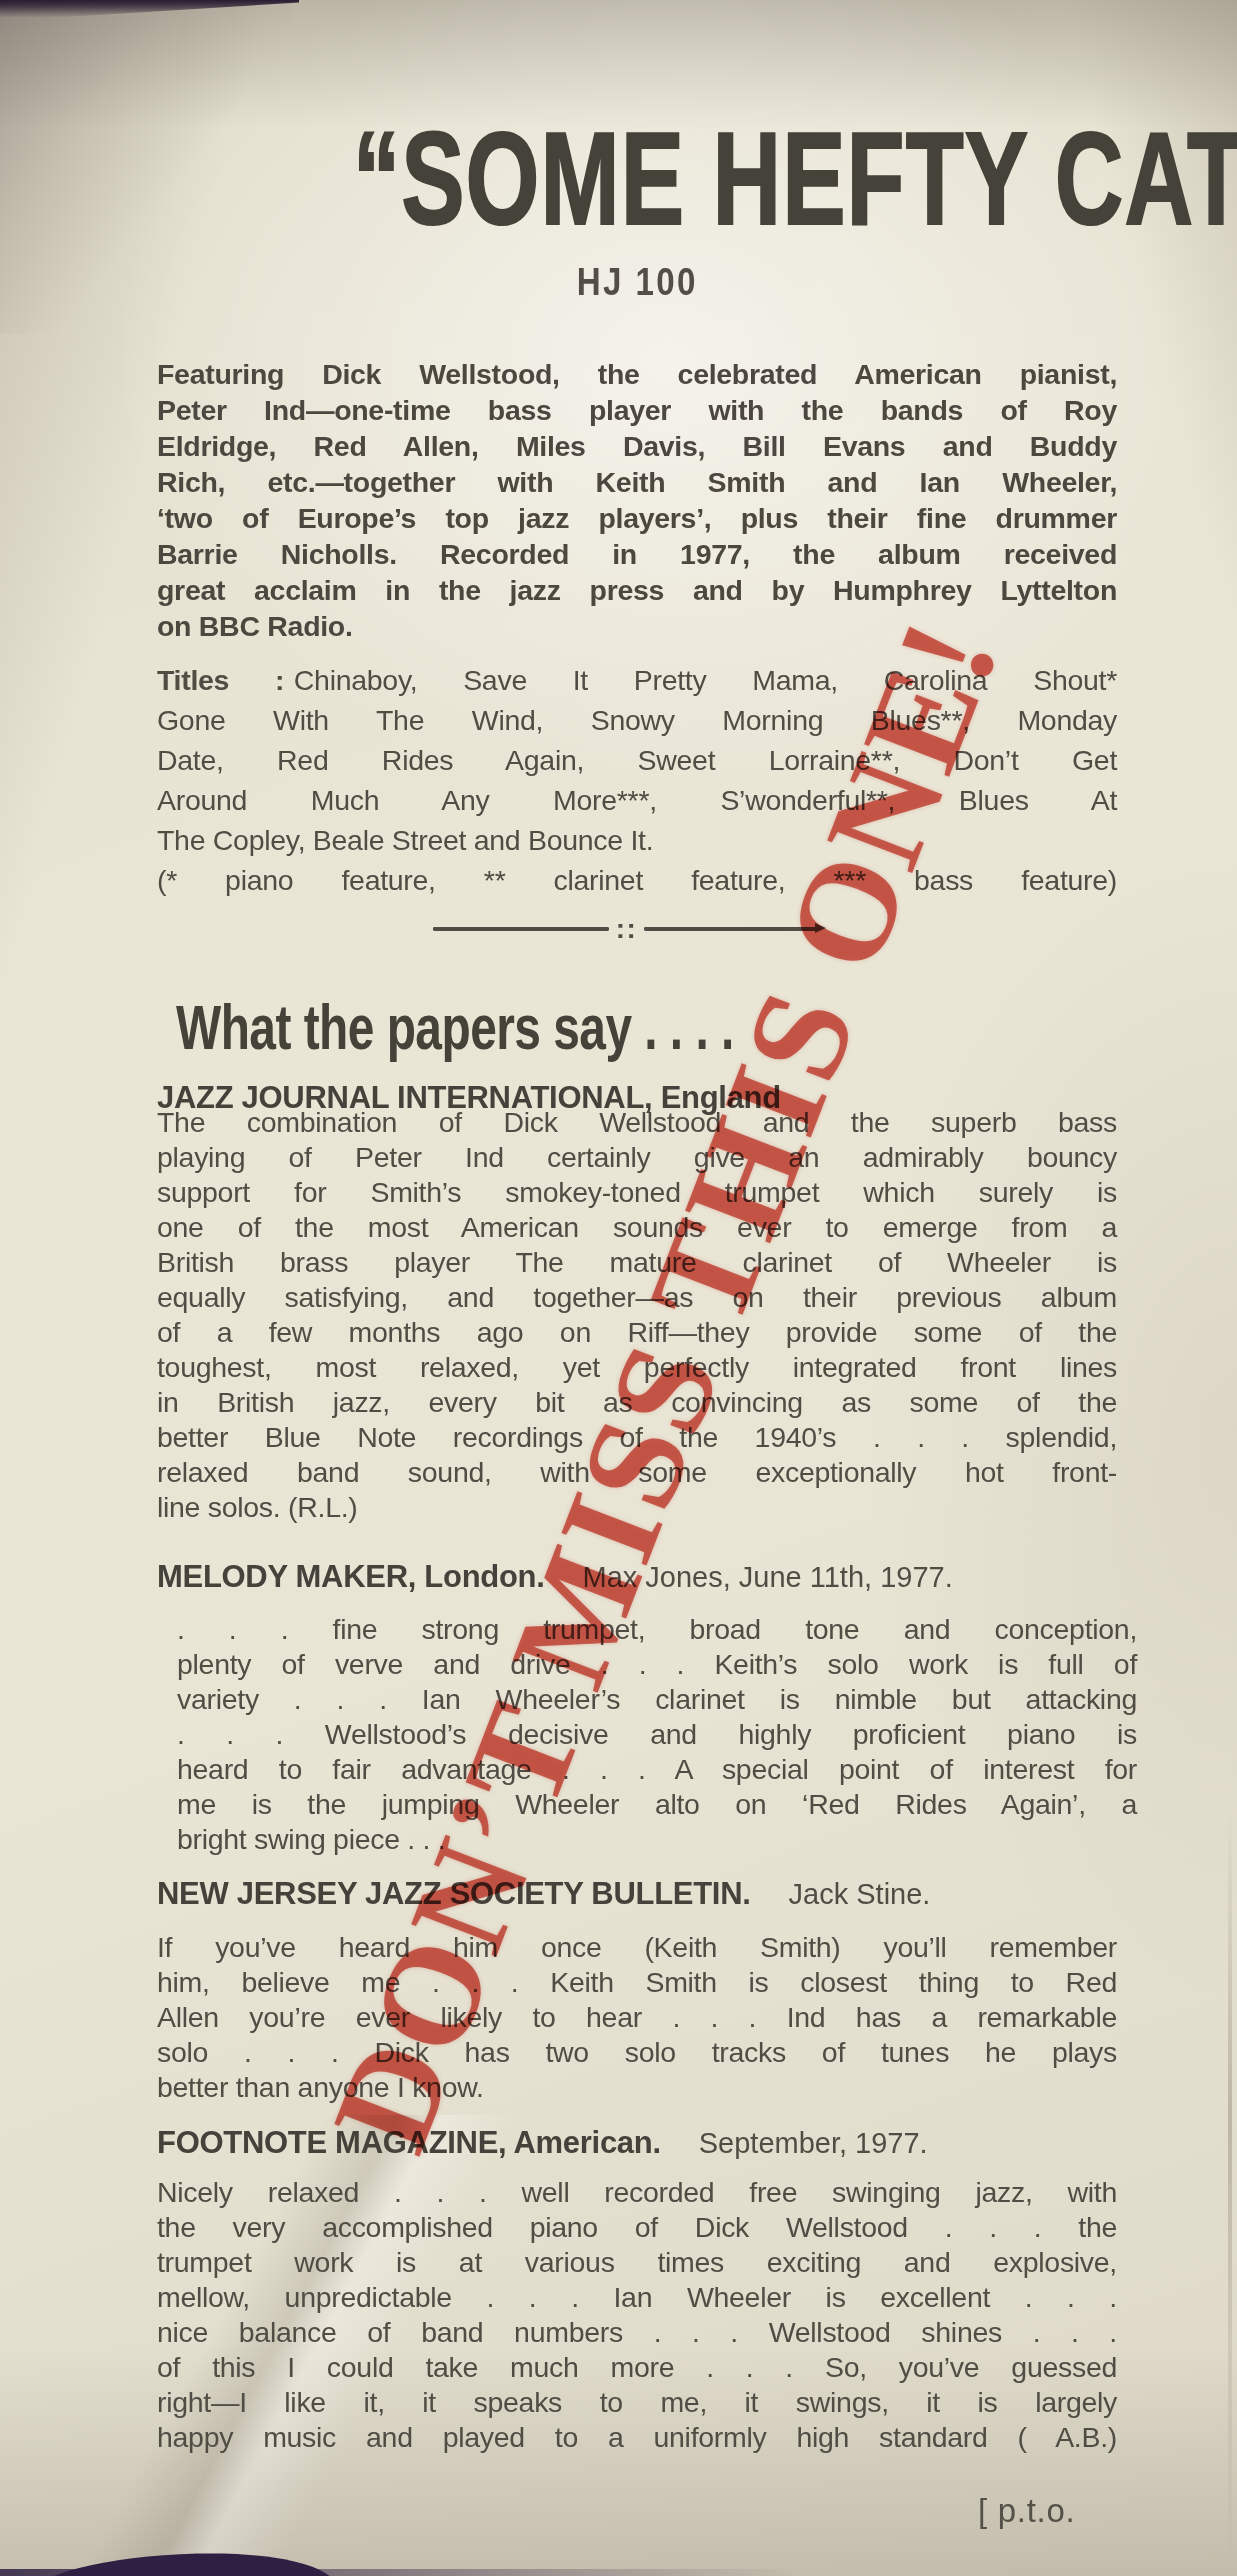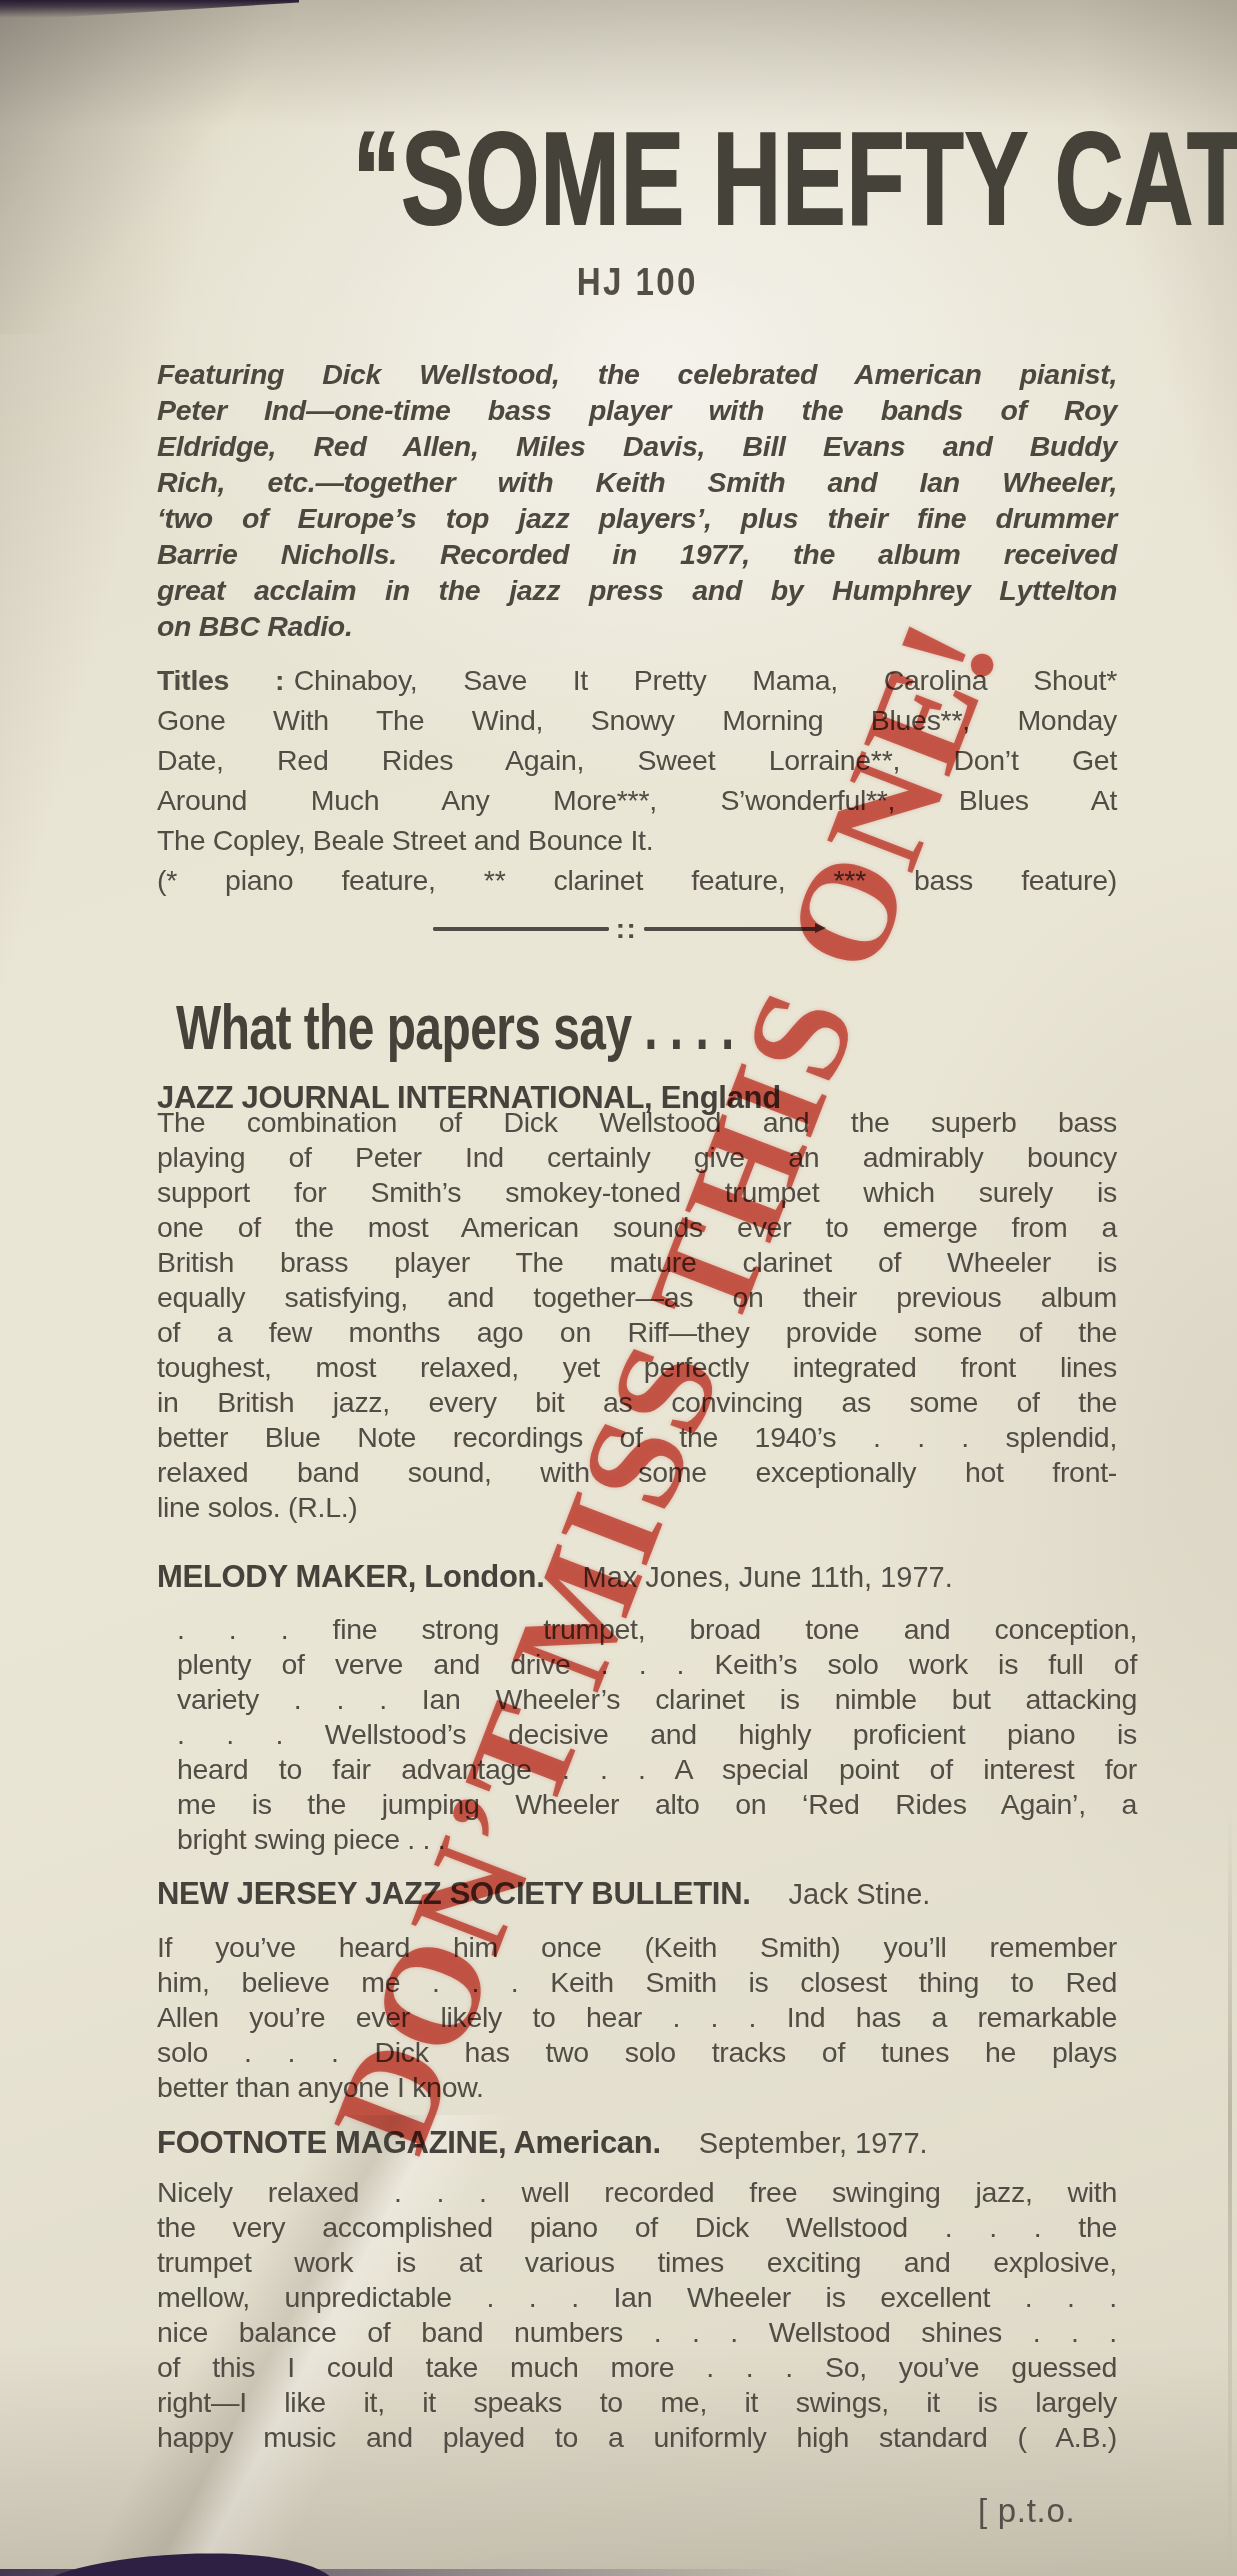--- a/index.html
+++ b/index.html
@@ -39,21 +39,21 @@
     -webkit-text-stroke:2.1px #454239; white-space:nowrap;}
   .hj{position:absolute;left:157px;width:960px;top:260px;text-align:center;}
   .hj span{display:inline-block;font-size:39px;font-weight:700;color:#534f47;
     letter-spacing:2.8px;transform:scaleX(0.85);transform-origin:50% 0;}
 
   
   .para{position:absolute;left:157px;width:960px;font-size:28.5px;line-height:35px;
     letter-spacing:-0.3px;color:#514d45;}
   .tline{min-height:1em;}
   .tline.just{text-align:justify;text-align-last:justify;}
-  .b-intro{top:356px;font-weight:700;line-height:36px;color:#4c4840;font-style:italic;}
+  .b-intro{top:356px;font-weight:700;line-height:36px;color:#4c4840;}
   .b-titles{top:660px;line-height:40px;}
   .b-titles .tlabel{font-weight:700;padding-right:9.7px;}
   .b-jj{top:1105px;}
   .b-mm{top:1612px;margin-left:20px;}
   .b-nj{top:1930px;}
   .b-fn{top:2175px;line-height:35px;}
 
   
   .divider{position:absolute;left:433px;top:913px;width:387px;height:32px;
     display:flex;align-items:center;gap:7px;}

